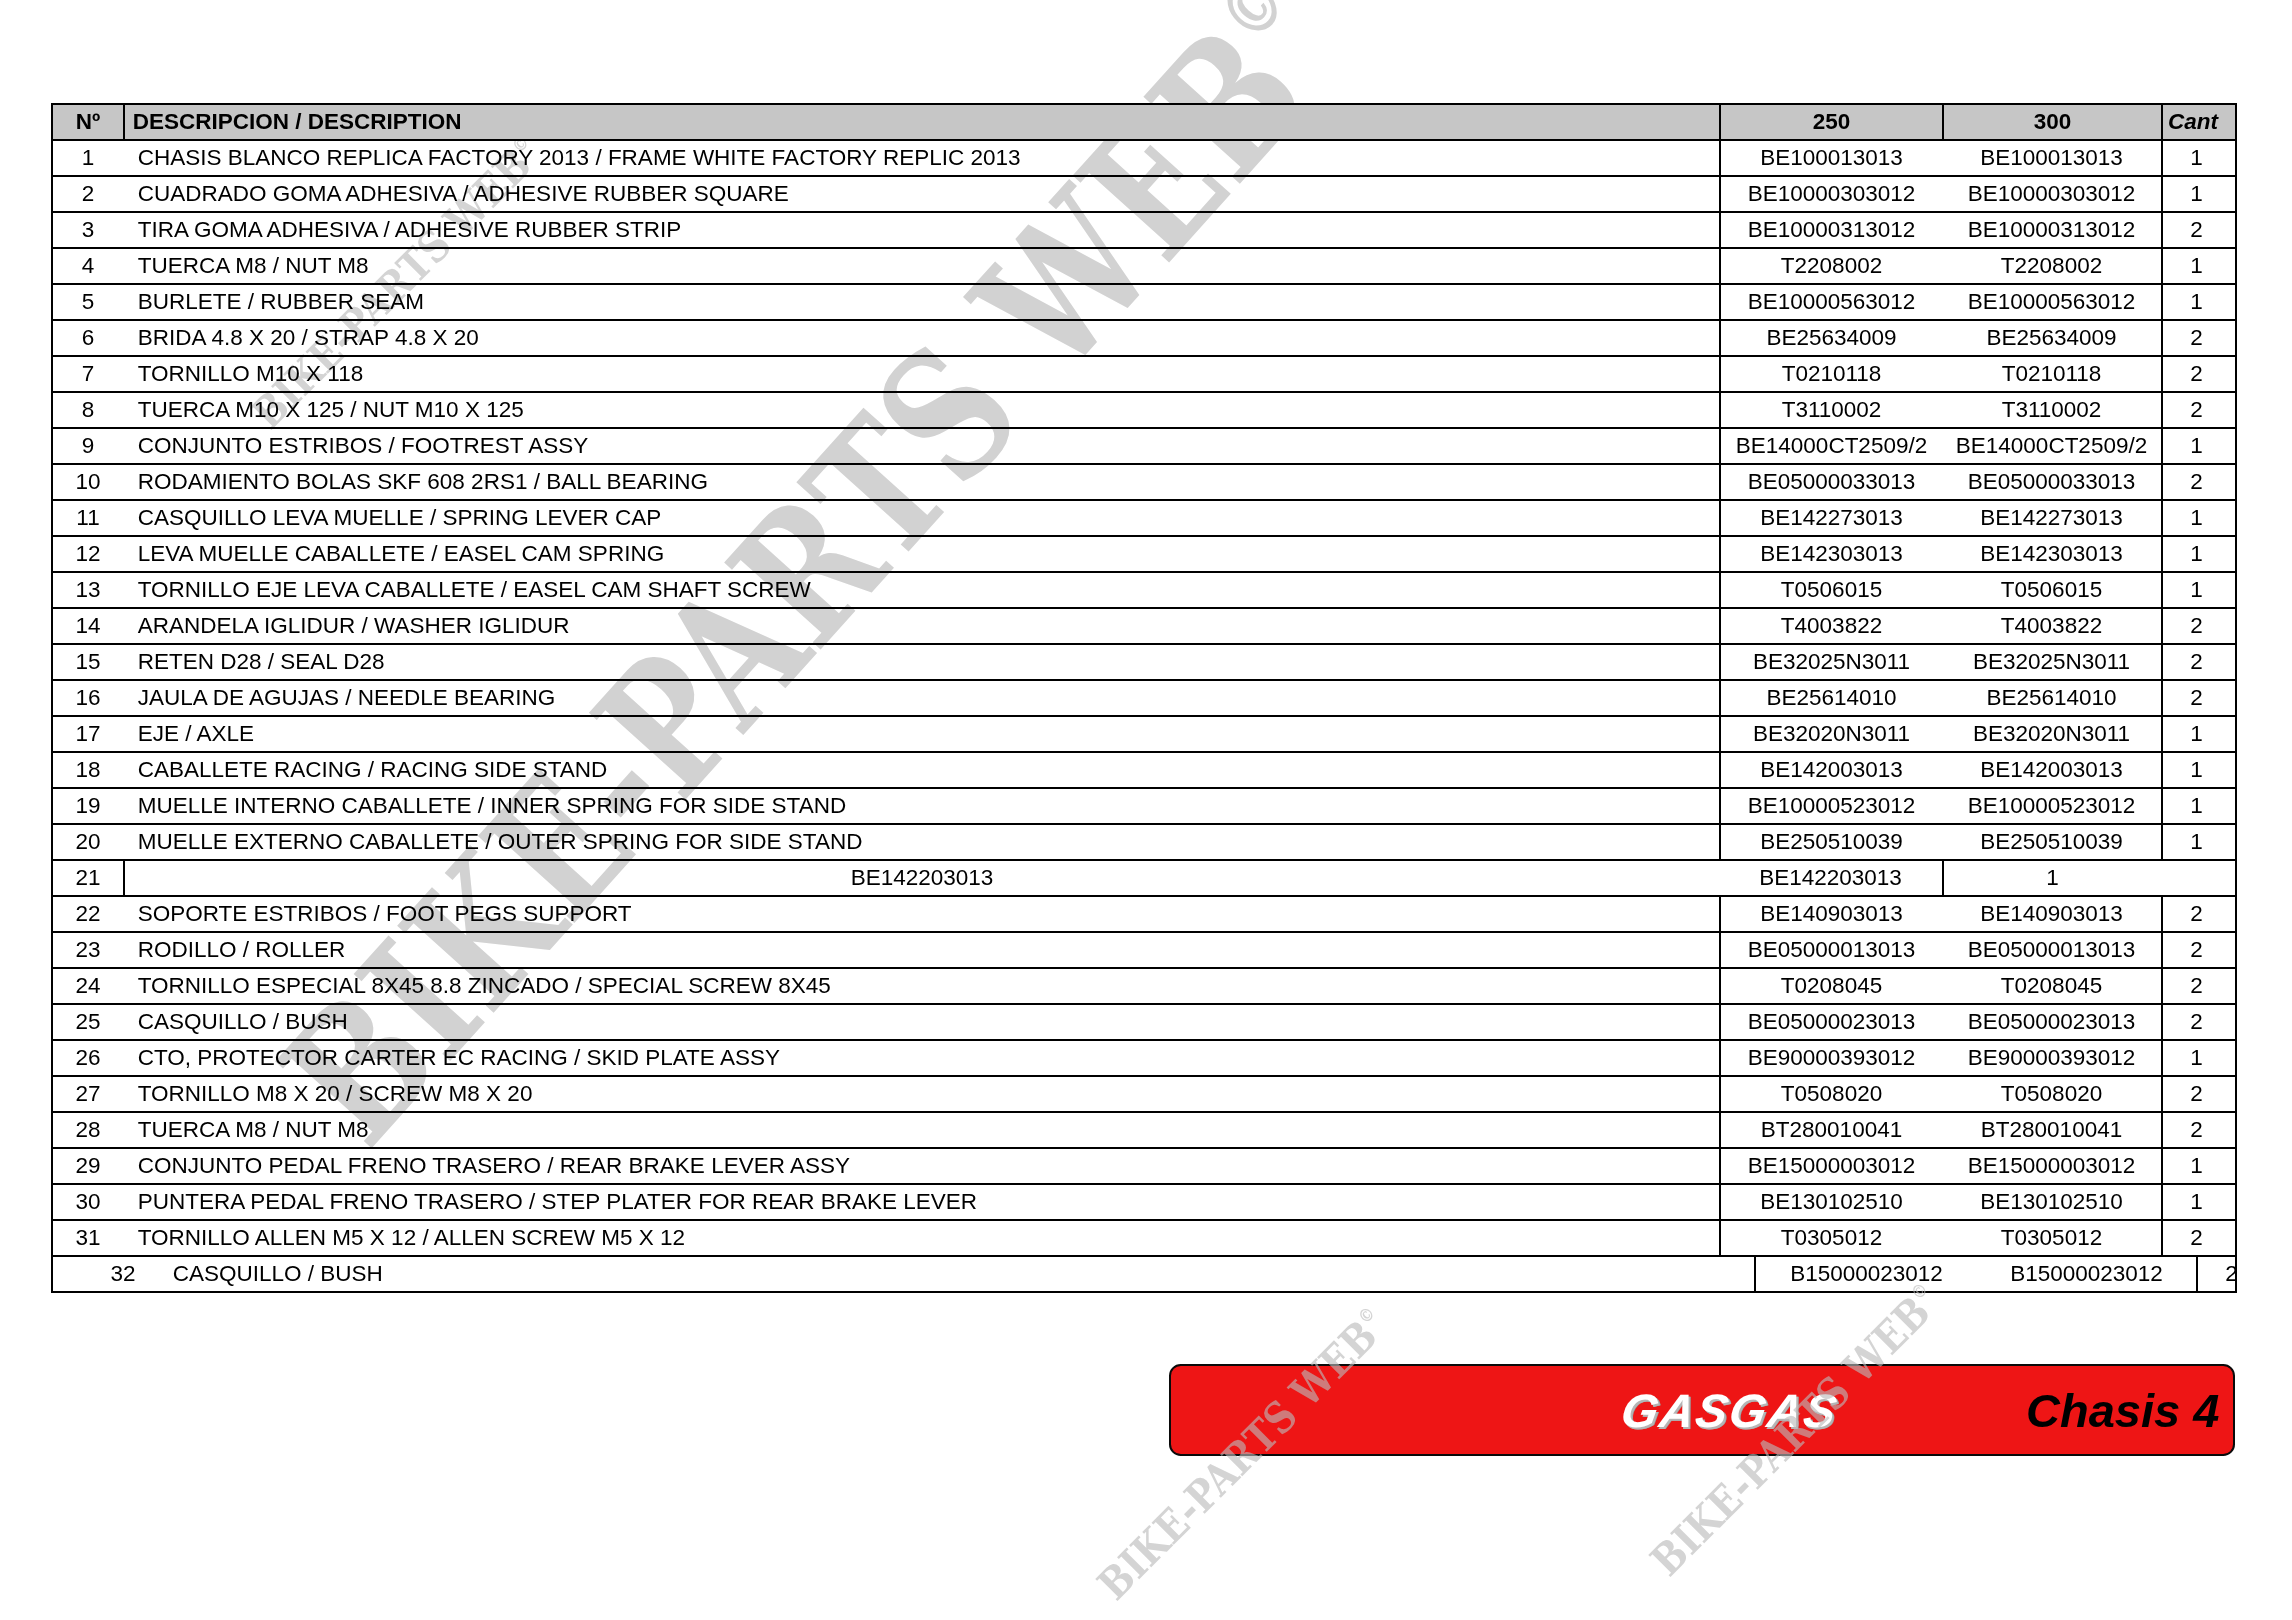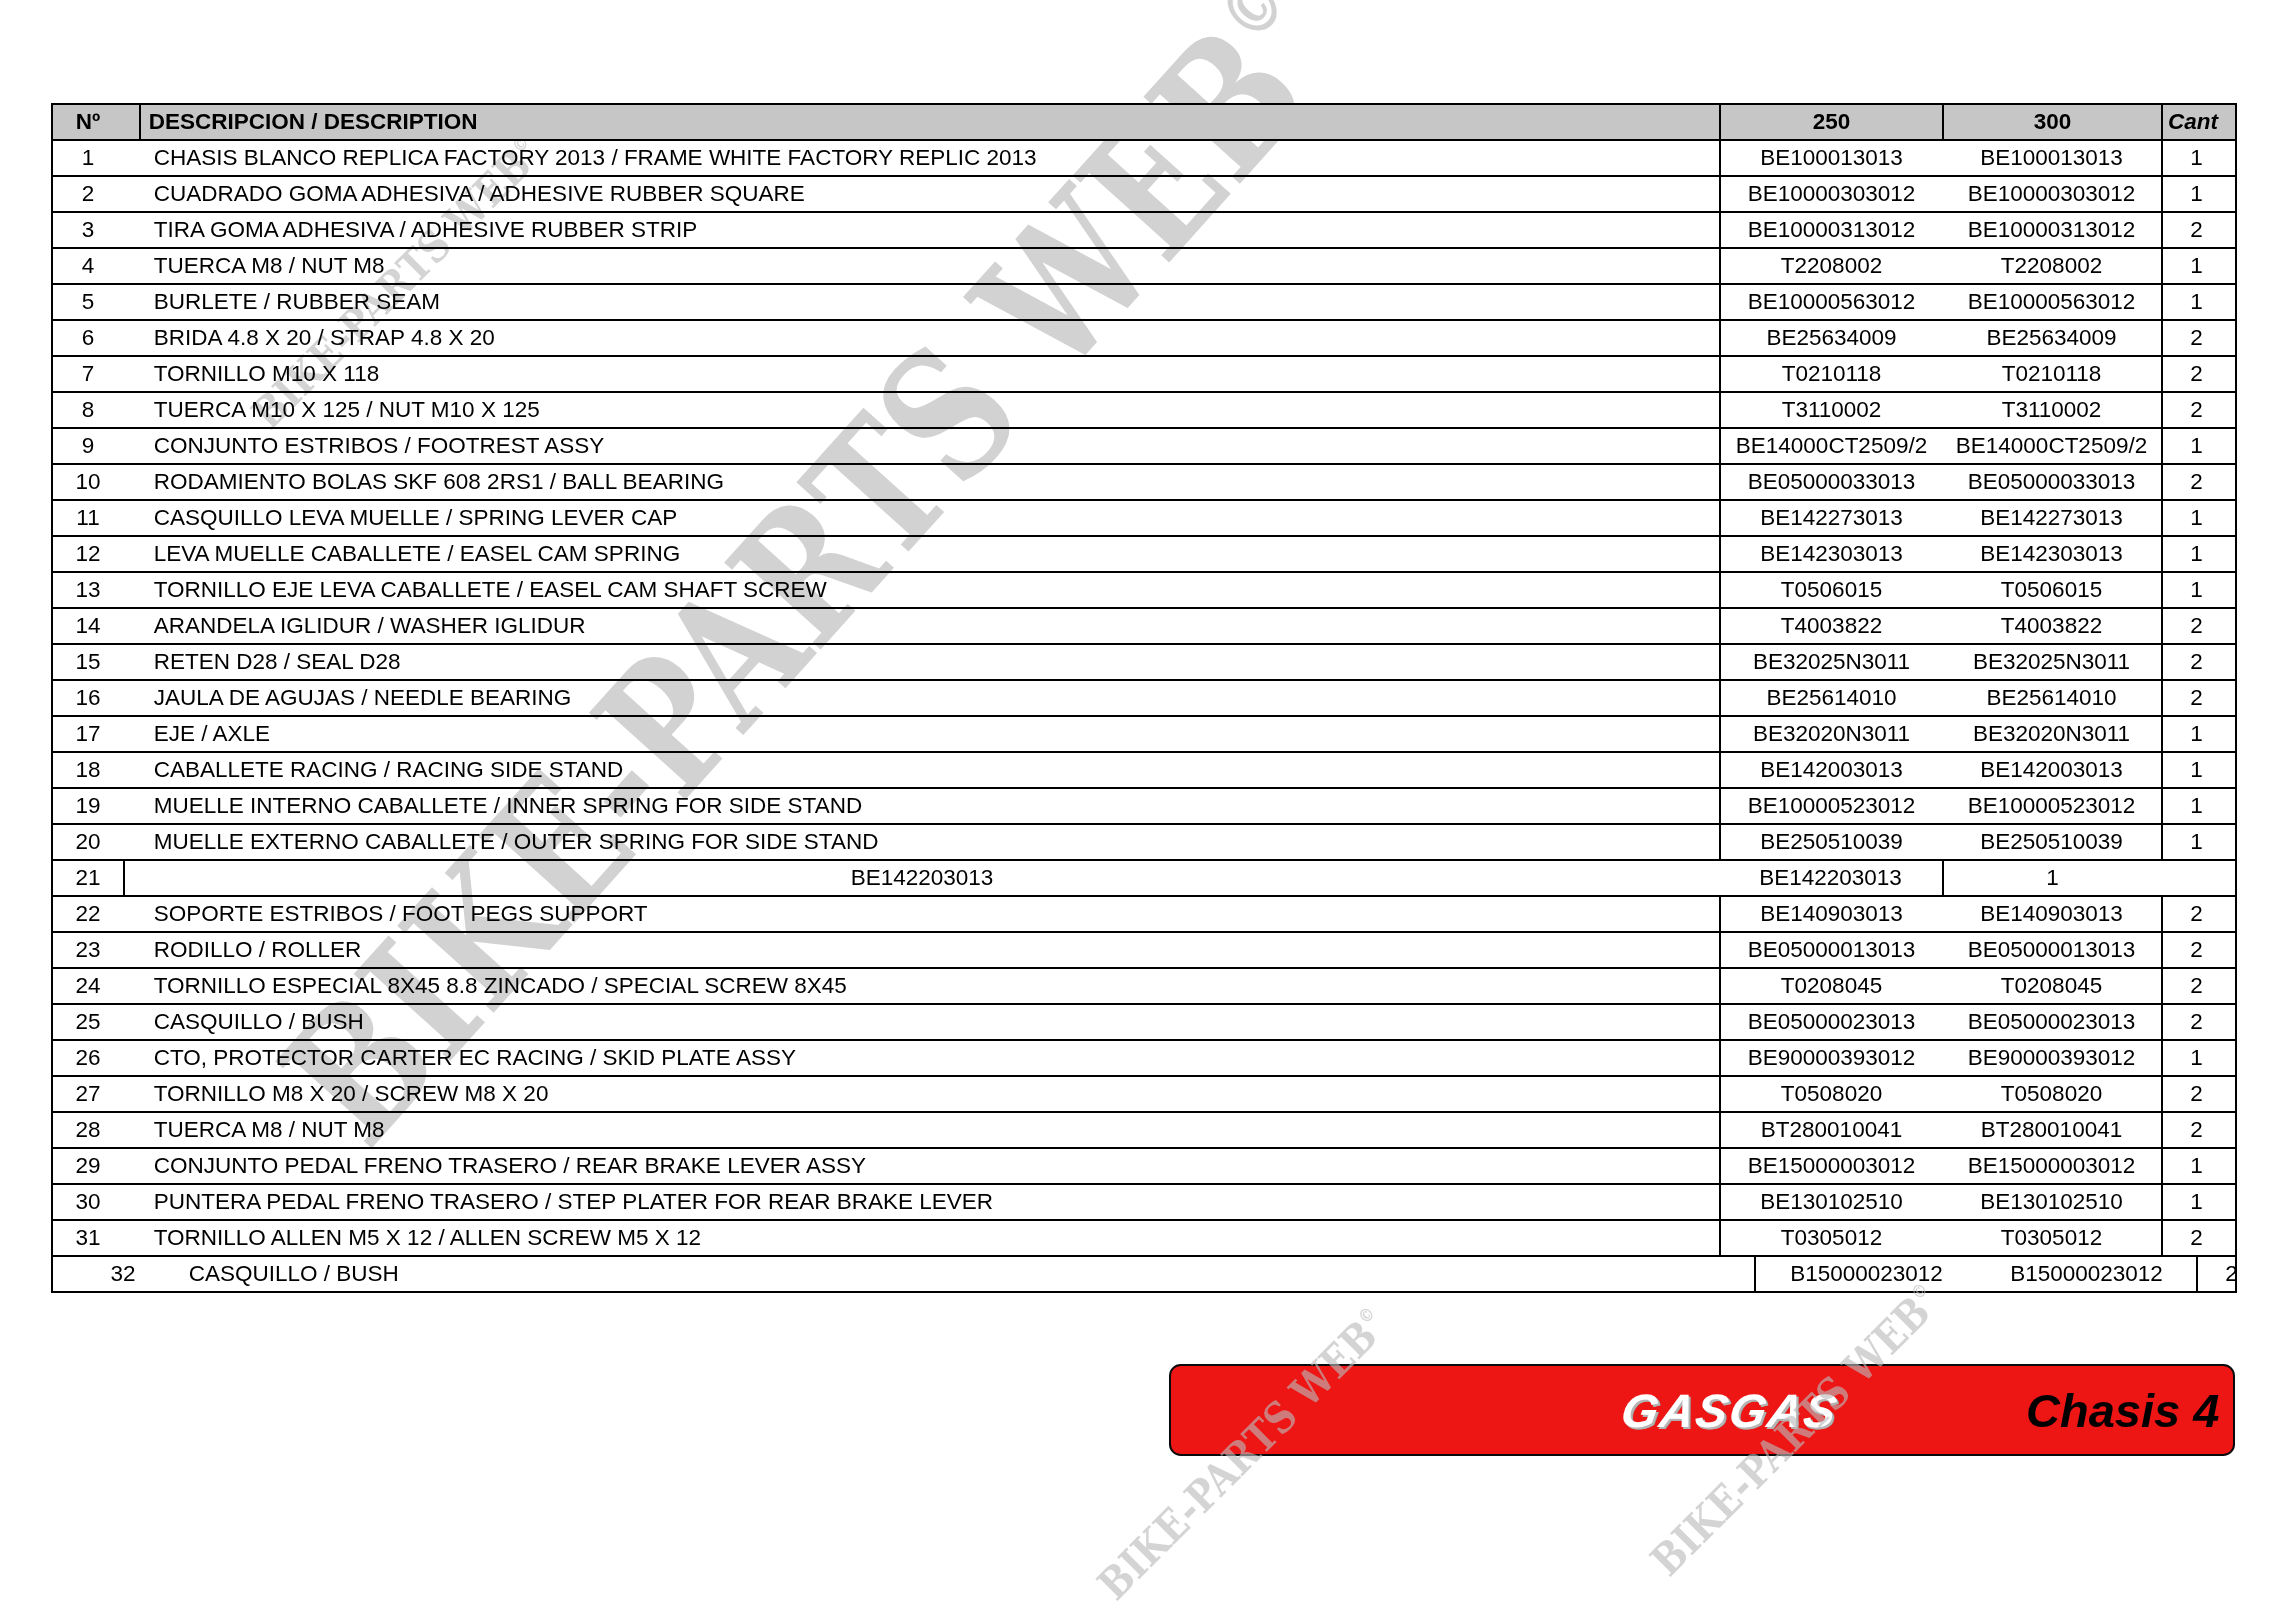--- a/index.html
+++ b/index.html
@@ -81,21 +81,21 @@
   }
   .t-body .t-row:last-child{border-bottom:none;padding-left:35px;}
   .cell{
     display:flex;
     align-items:center;
     font-size:22.5px;
     overflow:visible;
     white-space:nowrap;
   }
   .c-num{justify-content:center;}
-  .c-desc{justify-content:flex-start;padding-left:14.7px;margin-left:16px;}
+  .c-desc{justify-content:flex-start;padding-left:14.7px;}
   .c-250,.c-300{justify-content:center;}
   .c-qty{justify-content:center;}
   .t-head .c-desc{padding-left:7.8px;}
   .t-head .c-qty{justify-content:flex-start;padding-left:4.9px;font-style:italic;}
   .t-body .c-250{border-left:2px solid #000;}
   .t-body .c-qty{border-left:2px solid #000;}
 
   
   .banner{
     position:absolute;

